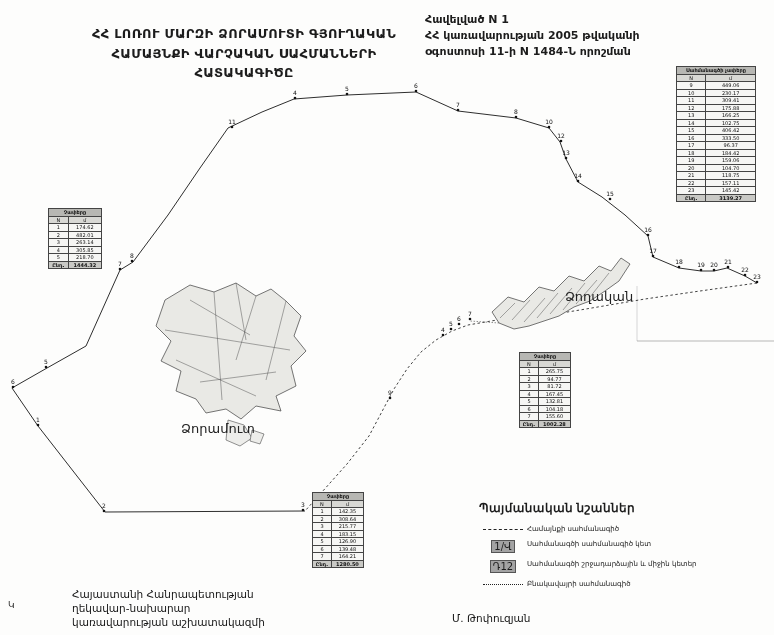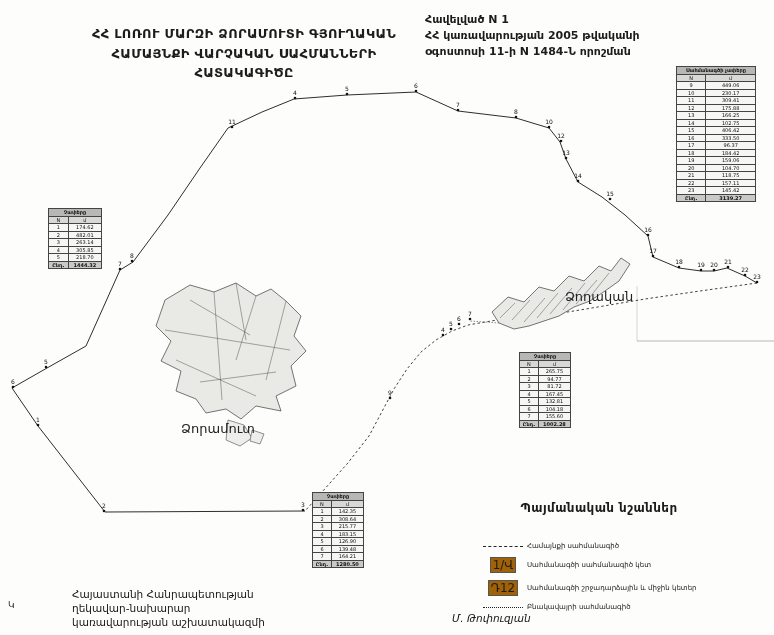--- a/index.html
+++ b/index.html
@@ -9,29 +9,29 @@
   .title-right{position:absolute;left:425px;top:12px;width:290px;font-weight:bold;font-size:11px;line-height:1.45;}
   #map-svg{position:absolute;left:0;top:0;}
   .settlement-label{position:absolute;font-size:13px;color:#222;transform:translate(-50%,-50%);white-space:nowrap;}
   .coord-table{position:absolute;background:#f6f6f4;}
   table.ct{border-collapse:collapse;}
   table.ct th, table.ct td{border:1px solid #444;font-size:5px;padding:0 1px;text-align:center;line-height:1.3;font-weight:normal;color:#111;}
   table.ct th.tt{background:#b7b7b3;font-weight:bold;}
   table.ct th.ch{background:#d8d8d4;}
   table.ct tr.tot td{background:#c9c9c5;font-weight:bold;}
   .legend{position:absolute;left:479px;top:501px;width:240px;}
-  .legend-title{font-weight:bold;font-size:12px;letter-spacing:.4px;margin-bottom:27px;text-align:center;}
-  .legend-row{display:flex;align-items:center;margin:7px 0;}
+  .legend-title{font-weight:bold;font-size:12px;letter-spacing:.4px;margin-bottom:9px;text-align:left;font-family:Liberation Serif, serif;}
+  .legend-row{display:flex;margin:7px 0;}
   .legend-sym{flex:0 0 48px;display:flex;justify-content:center;align-items:center;}
   .sym-dash{width:40px;border-top:1.3px dashed #222;height:0;}
   .sym-dot{width:40px;border-top:1.3px dotted #222;height:0;}
-  .sym-text{font-size:12px;border:0.5px solid #555;padding:0 2px;background:#a16207;}
+  .sym-text{font-size:10px;border:0.5px solid #555;padding:0 2px;background:#a3a3a3;}
   .legend-label{font-size:7px;color:#222;}
   .footer-left{position:absolute;left:72px;top:587px;font-size:10.5px;line-height:1.35;color:#161616;}
-  .signature{position:absolute;left:452px;top:612px;font-size:10.5px;color:#161616;font-style:italic;}
+  .signature{position:absolute;left:452px;top:612px;font-size:10.5px;color:#161616;}
   .corner-mark{position:absolute;left:8px;top:600px;font-size:9px;color:#333;}
 </style>
 </head>
 <body>
 
 <div class="page">
 
   <div class="title-left">
     <div>ՀՀ ԼՈՌՈՒ ՄԱՐԶԻ ՁՈՐԱՄՈՒՏԻ ԳՅՈՒՂԱԿԱՆ</div>
     <div>ՀԱՄԱՅՆՔԻ ՎԱՐՉԱԿԱՆ  ՍԱՀՄԱՆՆԵՐԻ</div>

